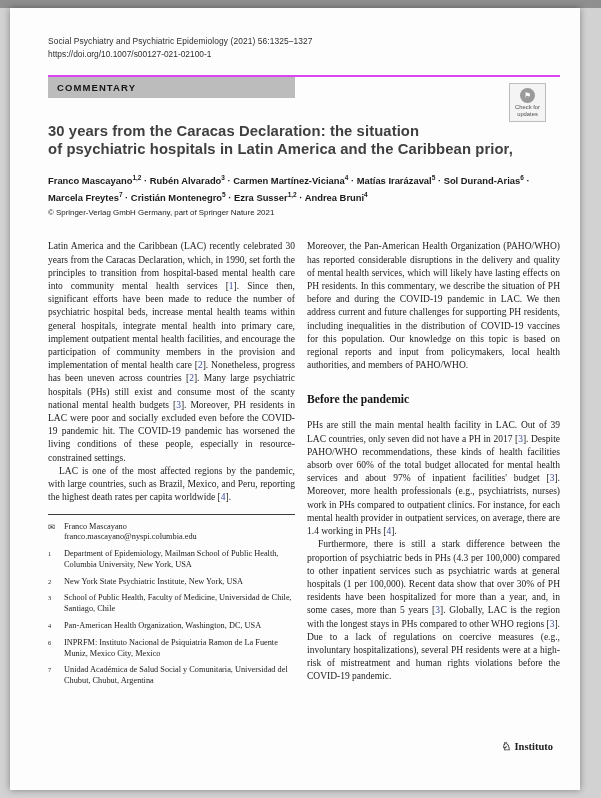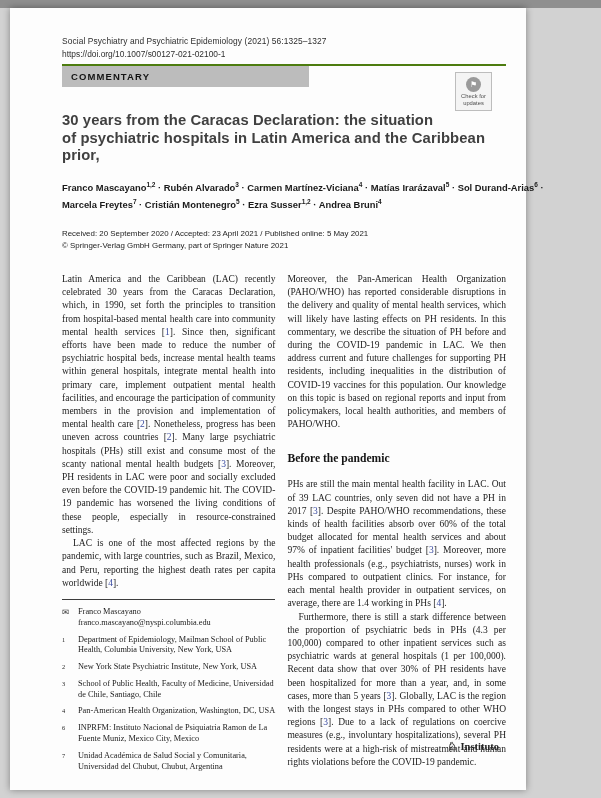--- a/index.html
+++ b/index.html
@@ -4,28 +4,28 @@
 <style>
   * { margin:0; padding:0; box-sizing:border-box; }
   html,body { width:601px; height:798px; }
   body {
     position:relative; overflow:hidden;
     background:#d2d2d2;
     font-family:"Liberation Sans", sans-serif;
   }
   .top-band { position:absolute; top:0; left:0; width:601px; height:8px; background:#8f8f8f; }
   .page {
-    position:absolute; left:10px; top:8px; width:516px; height:782px;
+    position:absolute; left:10px; top:8px; width:570px; height:782px;
     background:#fdfdfd;
     box-shadow:0 0 7px rgba(0,0,0,.38);
-    padding:28px 20px 0 52px;
+    padding:28px 20px 0 38px;
   }
   .journal-line { font-size:8.4px; color:#2e2e2e; letter-spacing:.1px; }
   .doi-line { font-size:8.4px; color:#2e2e2e; margin-top:3px; }
-  .type-row { position:relative; margin-top:5px; border-top:2px solid #4d7c0f; }
+  .type-row { position:relative; margin-top:16px; border-top:2px solid #d946ef; }
   .type-box {
     display:inline-block; width:247px; background:#bcbcbc; color:#141414;
     font-size:9.5px; font-weight:bold; letter-spacing:1.1px;
     padding:5px 9px 5px 9px;
   }
   .check-badge {
     position:absolute; right:14px; top:6px; width:37px; height:39px;
     background:#f4f4f4; border:1px solid #bdbdbd;
     display:flex; flex-direction:column; align-items:center; justify-content:center;
     cursor:pointer;
@@ -91,21 +91,20 @@
     </div>
   </div>
 
   <div class="title">
     <div>30 years from the Caracas Declaration: the situation</div>
     <div>of psychiatric hospitals in Latin America and the Caribbean prior,</div>
   </div>
 
   <div class="authors"><span>Franco Mascayano<sup>1,2</sup></span><span class="author-sep"> · </span><span>Rubén Alvarado<sup>3</sup></span><span class="author-sep"> · </span><span>Carmen Martínez-Viciana<sup>4</sup></span><span class="author-sep"> · </span><span>Matías Irarázaval<sup>5</sup></span><span class="author-sep"> · </span><span>Sol Durand-Arias<sup>6</sup></span><span class="author-sep"> · </span><span>Marcela Freytes<sup>7</sup></span><span class="author-sep"> · </span><span>Cristián Montenegro<sup>5</sup></span><span class="author-sep"> · </span><span>Ezra Susser<sup>1,2</sup></span><span class="author-sep"> · </span><span>Andrea Bruni<sup>4</sup></span></div>
 
-  <div class="received">Received: 20 September 2020 / Accepted: 23 April 2021 / Published online: 5 May 2021</div>
   <div class="copyright">© Springer-Verlag GmbH Germany, part of Springer Nature 2021</div>
 
   <div class="columns">
     <div class="col-left">
       <p class="para">Latin America and the Caribbean (LAC) recently celebrated 30 years from the Caracas Declaration, which, in 1990, set forth the principles to transition from hospital-based mental health care into community mental health services [<span class="cite">1</span>]. Since then, significant efforts have been made to reduce the number of psychiatric hospital beds, increase mental health teams within general hospitals, integrate mental health into primary care, implement outpatient mental health facilities, and encourage the participation of community members in the provision and implementation of mental health care [<span class="cite">2</span>]. Nonetheless, progress has been uneven across countries [<span class="cite">2</span>]. Many large psychiatric hospitals (PHs) still exist and consume most of the scanty national mental health budgets [<span class="cite">3</span>]. Moreover, PH residents in LAC were poor and socially excluded even before the COVID-19 pandemic hit. The COVID-19 pandemic has worsened the living conditions of these people, especially in resource-constrained settings.</p>
       <p class="para indent">LAC is one of the most affected regions by the pandemic, with large countries, such as Brazil, Mexico, and Peru, reporting the highest death rates per capita worldwide [<span class="cite">4</span>].</p>
 
       <div class="footnotes">
         <div class="corr">
           <span class="env-icon">✉</span>

